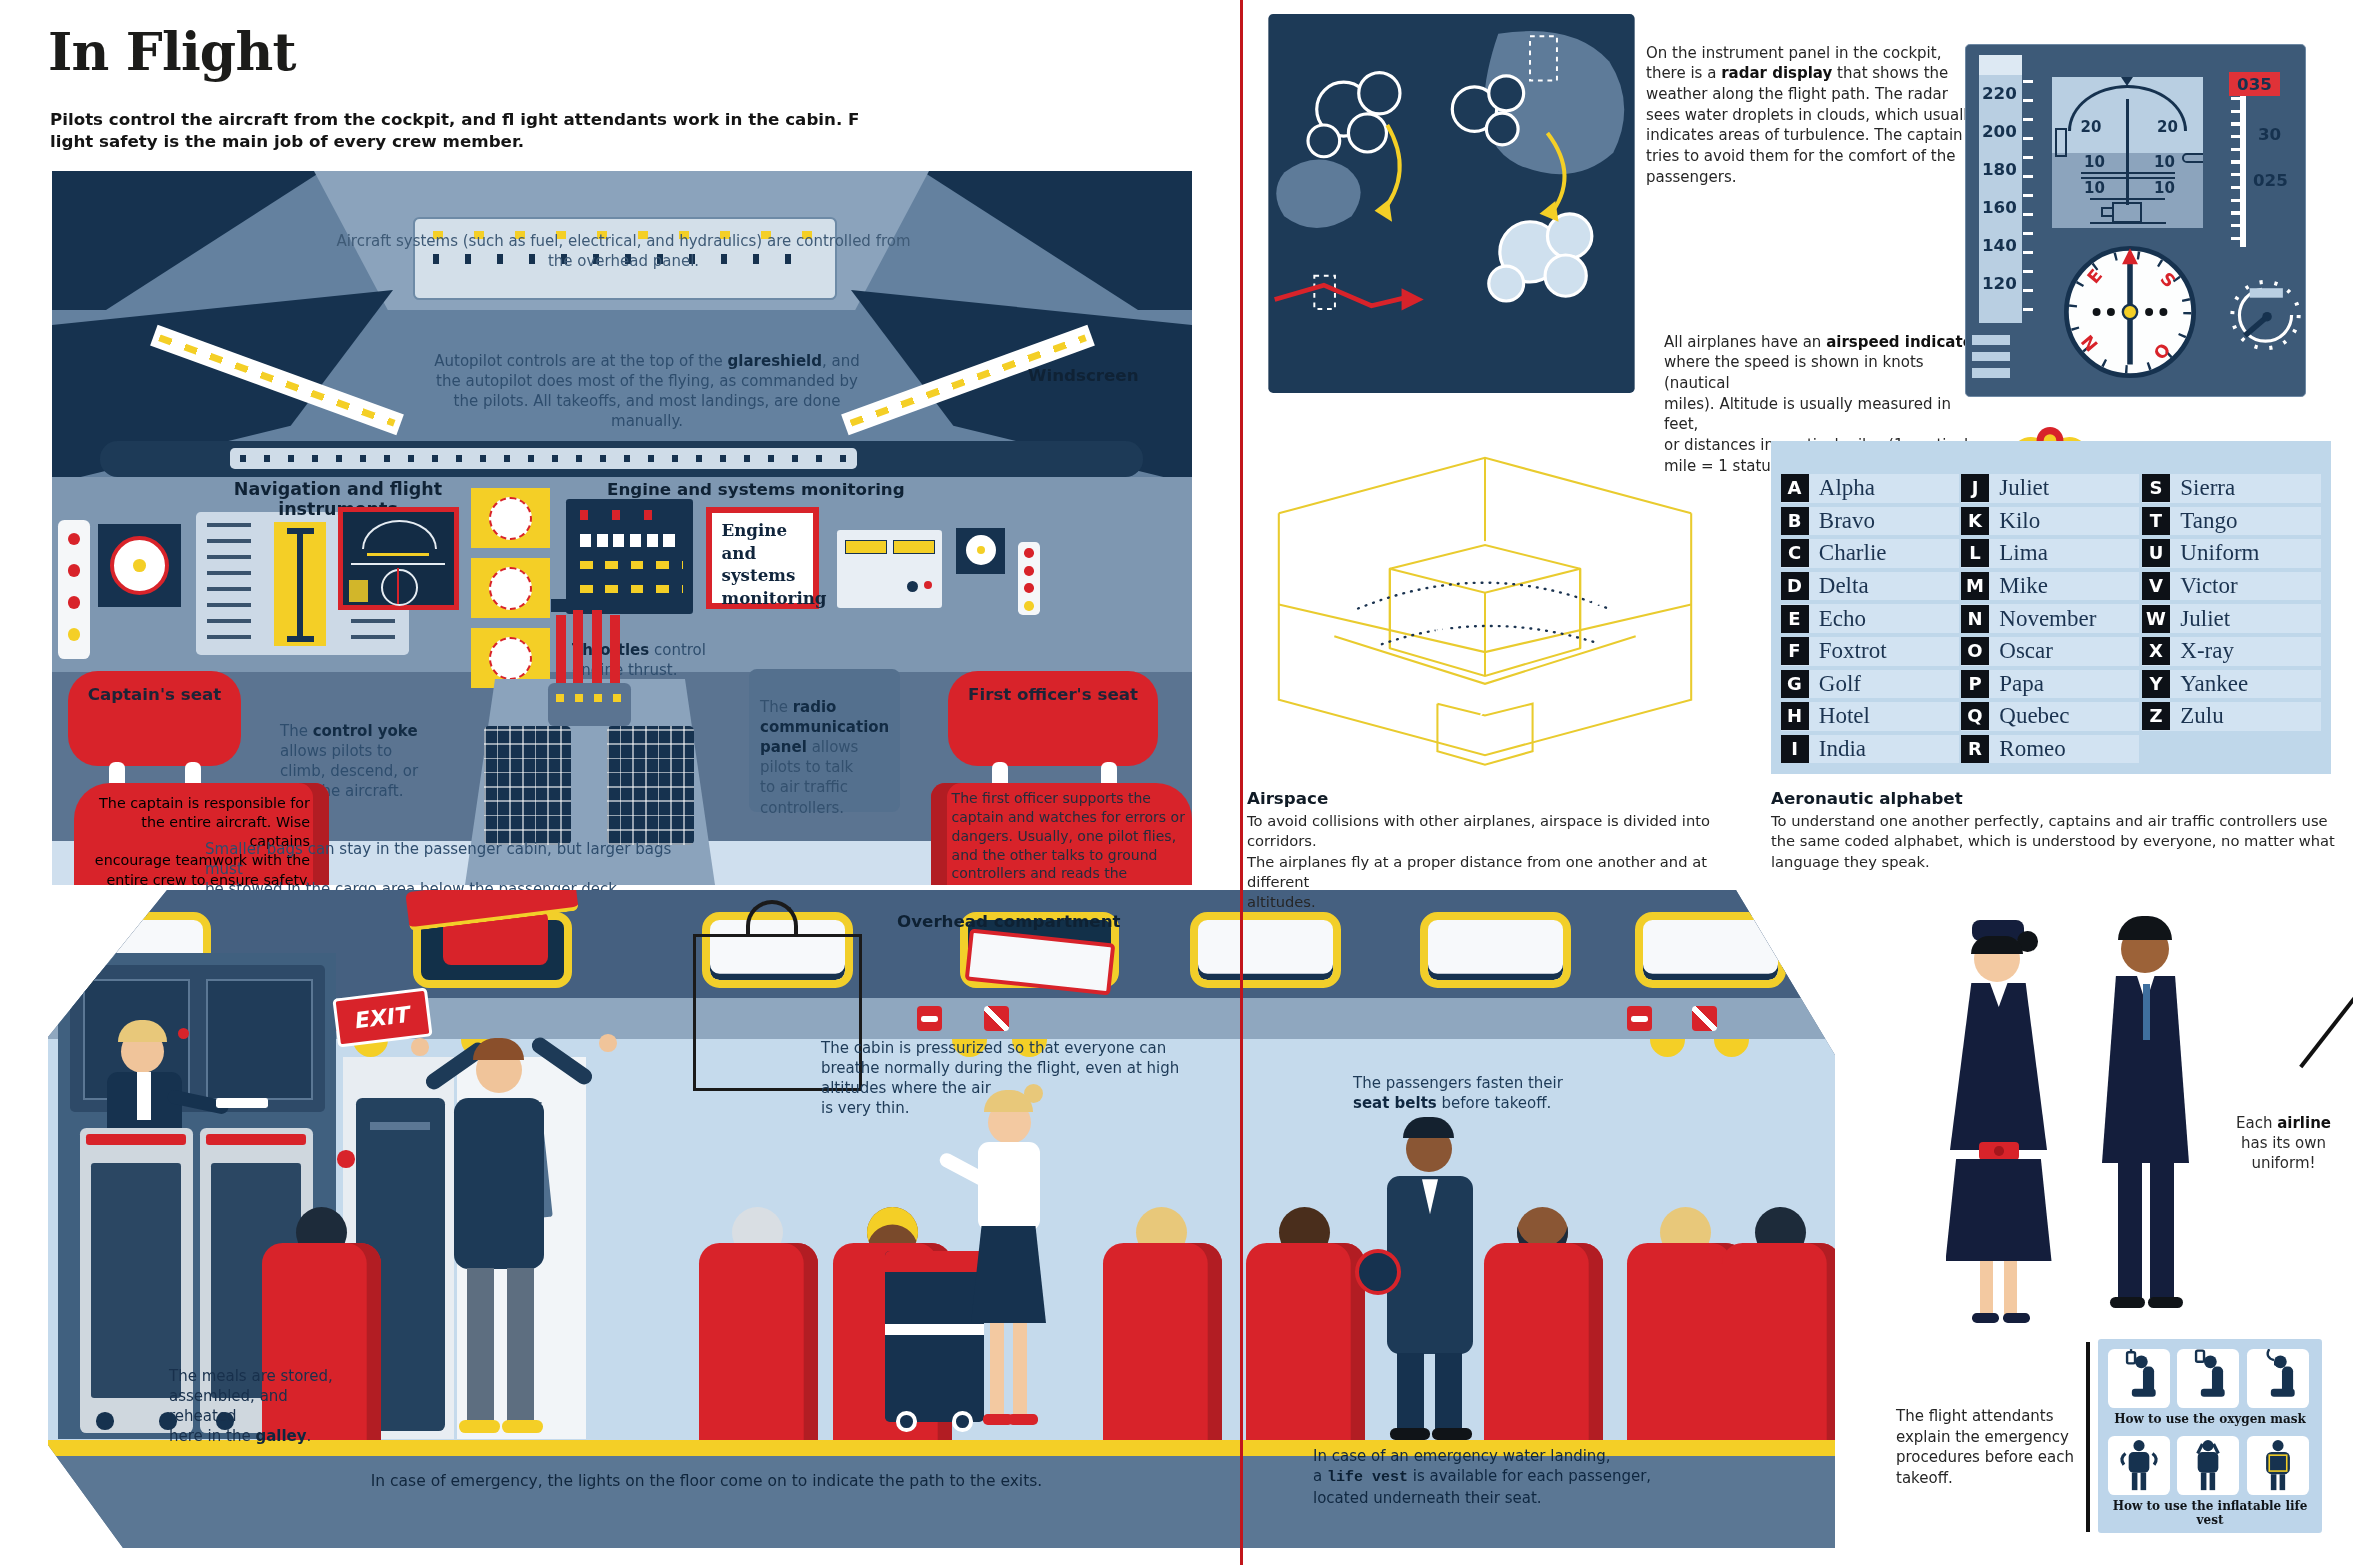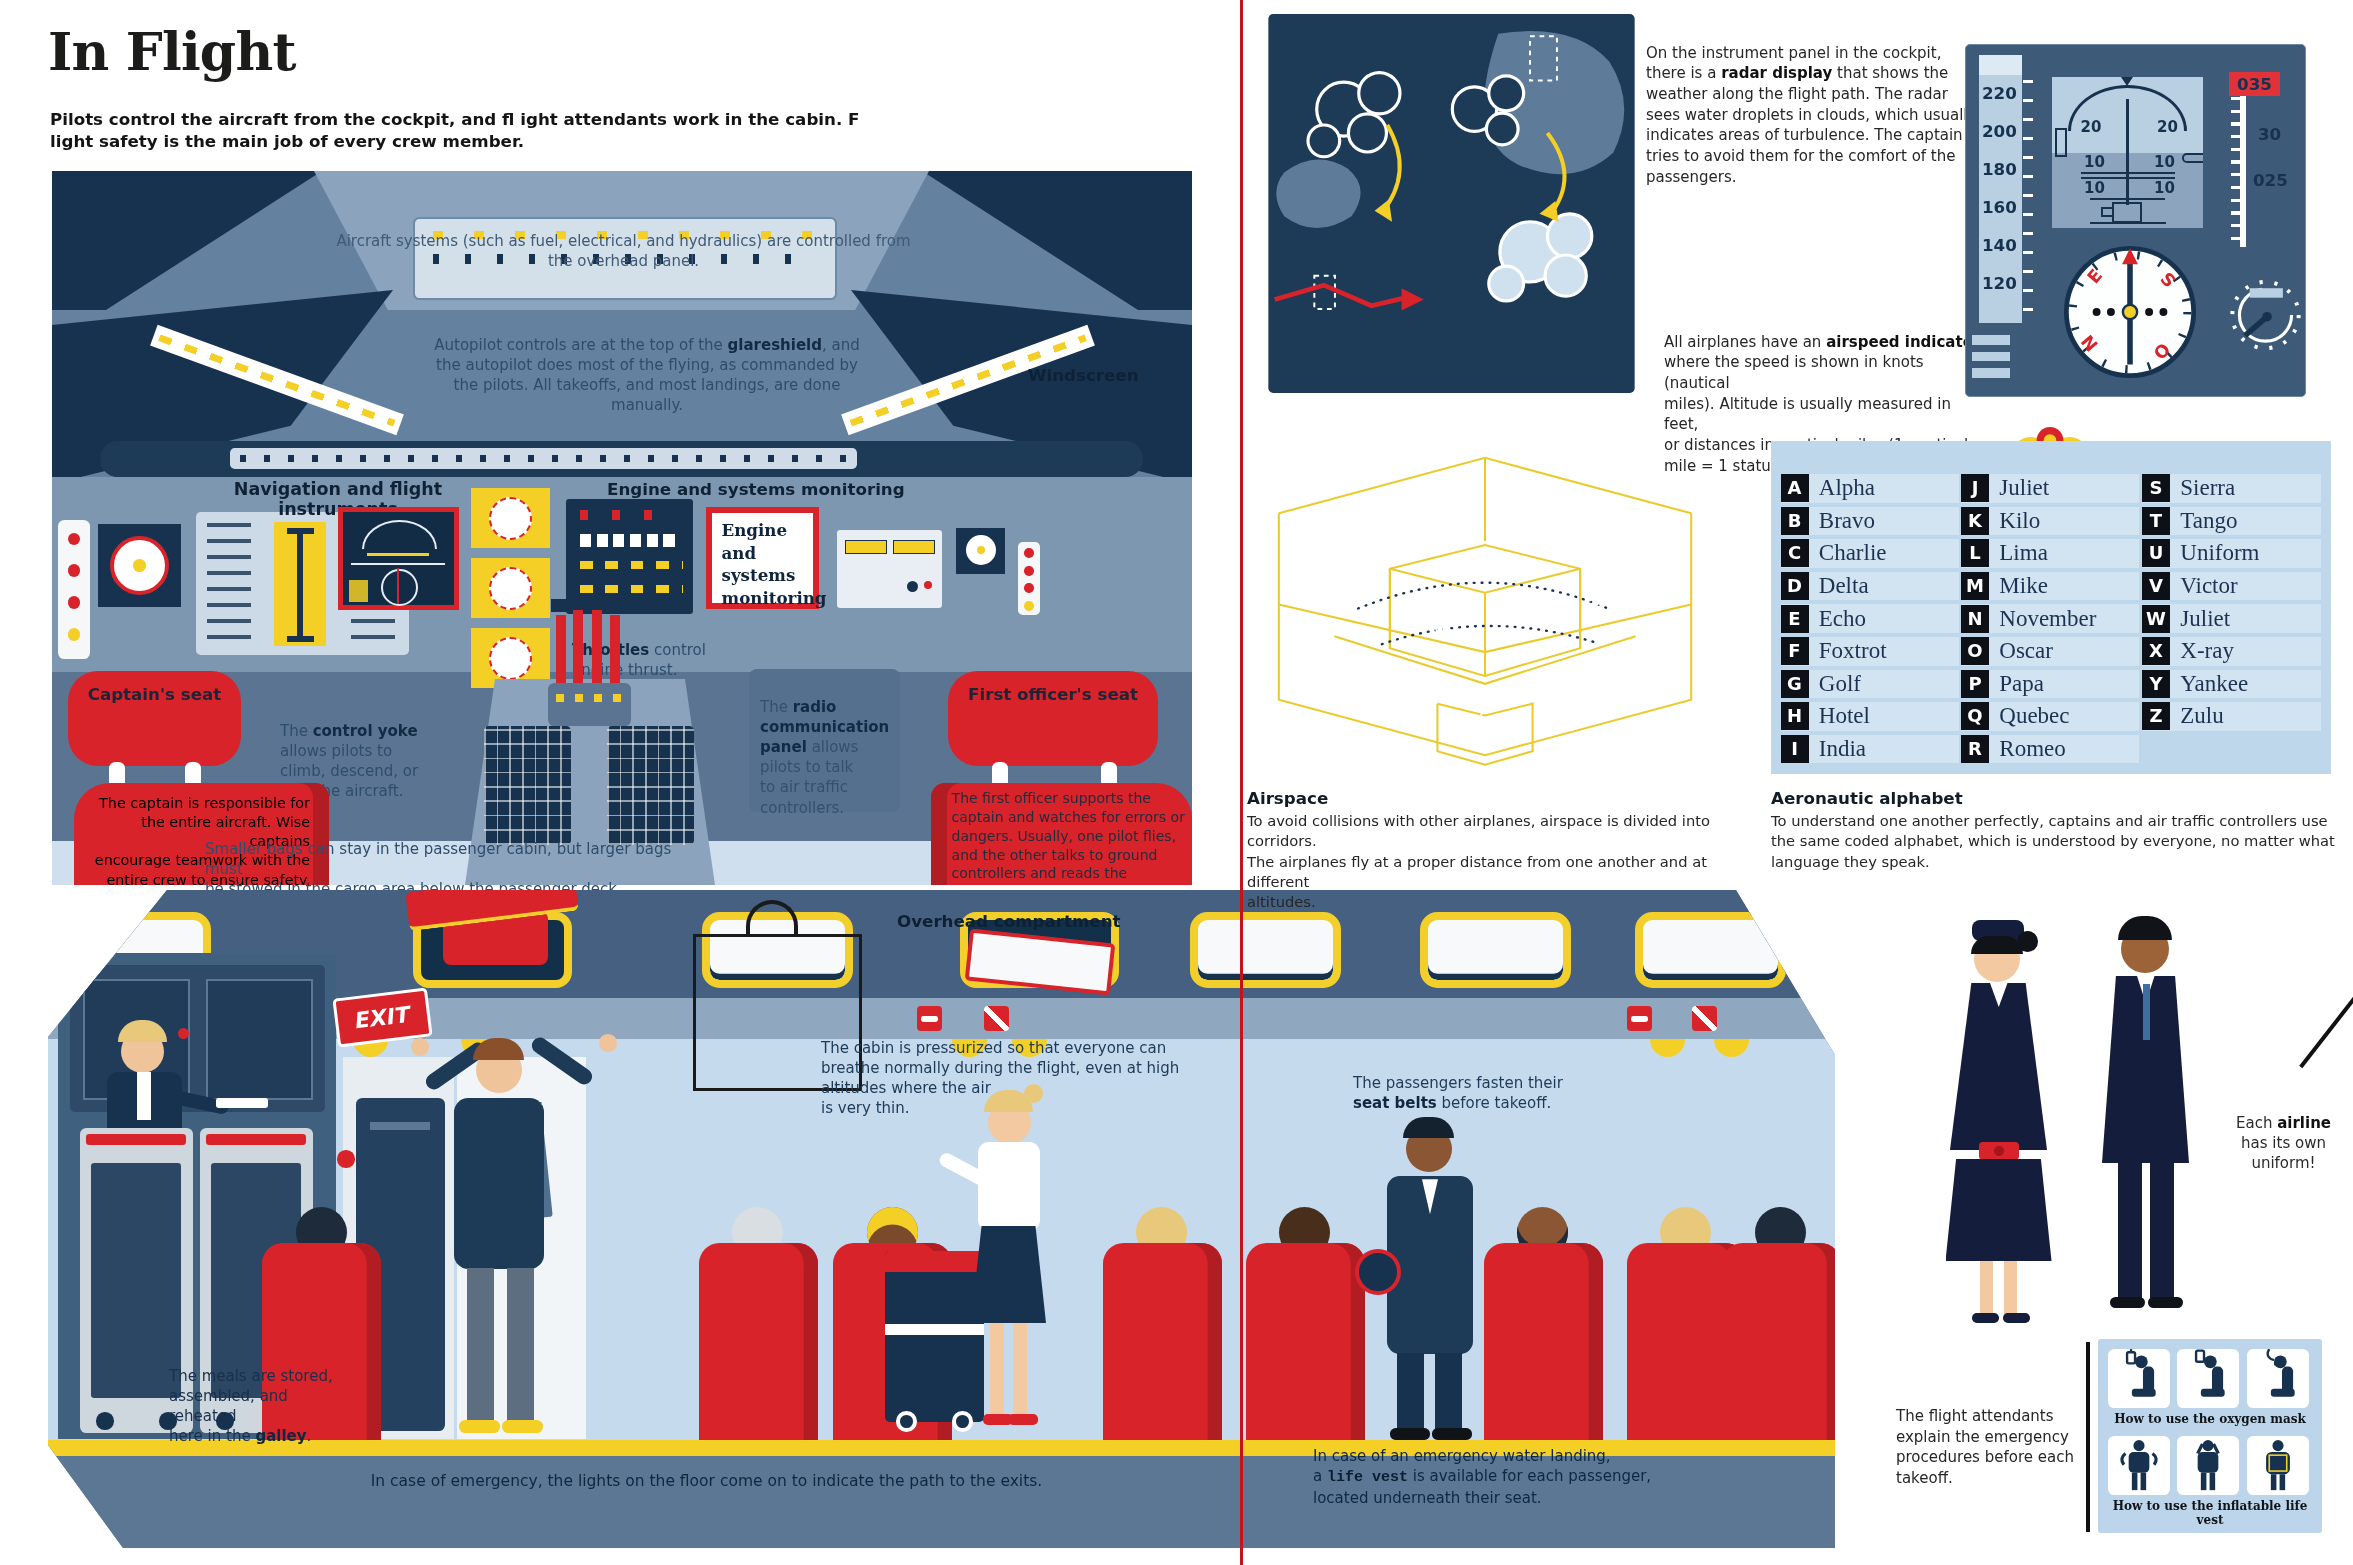--- a/index.html
+++ b/index.html
@@ -35,21 +35,21 @@
 
   <div class="abs" style="left:0;top:119px;width:341px;height:194px;background:#16324f;clip-path:polygon(0 18%,100% 0,70% 70%,0 100%);"></div>
   <div class="abs" style="left:799px;top:119px;width:341px;height:194px;background:#16324f;clip-path:polygon(0 0,100% 18%,100% 100%,30% 70%);"></div>
   <div class="abs" style="left:94px;top:198px;width:262px;height:22px;background:#ffffff;transform:rotate(20deg);">
     <div style="margin:8px 6.3px 0 6.3px;height:7.1px;background:repeating-linear-gradient(90deg,#f4cf26 0 12.7px,transparent 12.7px 27px);"></div>
   </div>
   <div class="abs" style="left:785px;top:198px;width:262px;height:22px;background:#ffffff;transform:rotate(-20deg);">
     <div style="margin:8px 6.3px 0 6.3px;height:7.1px;background:repeating-linear-gradient(90deg,#f4cf26 0 12.7px,transparent 12.7px 27px);"></div>
   </div>
 
-  <div class="abs note" style="left:373px;top:164px;width:444px;text-align:center;color:#2e4d6d;">
+  <div class="abs note" style="left:373px;top:180px;width:444px;text-align:center;color:#2e4d6d;">
     <span>Autopilot controls are at the top of the </span><b style="color:#122b44;">glareshield</b><span>, and the autopilot does most of the flying, as commanded by the pilots. All takeoffs, and most landings, are done manually.</span>
   </div>
 
   <div class="abs lbl" style="left:976px;top:194px;">Windscreen</div>
   <div class="abs lbl" style="left:117px;top:292px;">Cockpit</div>
 
   <div class="abs" style="left:48px;top:270px;width:1043px;height:36px;background:#1d3a57;border-radius:17.5px;"></div>
   <div class="abs" style="left:178px;top:277px;width:627px;height:21.4px;background:#cfdce8;border-radius:4.8px;">
     <div style="margin:7.1px 9.5px 0 9.5px;height:7.1px;background:repeating-linear-gradient(90deg,#16324f 0 5.6px,transparent 5.6px 24px);"></div>
   </div>

